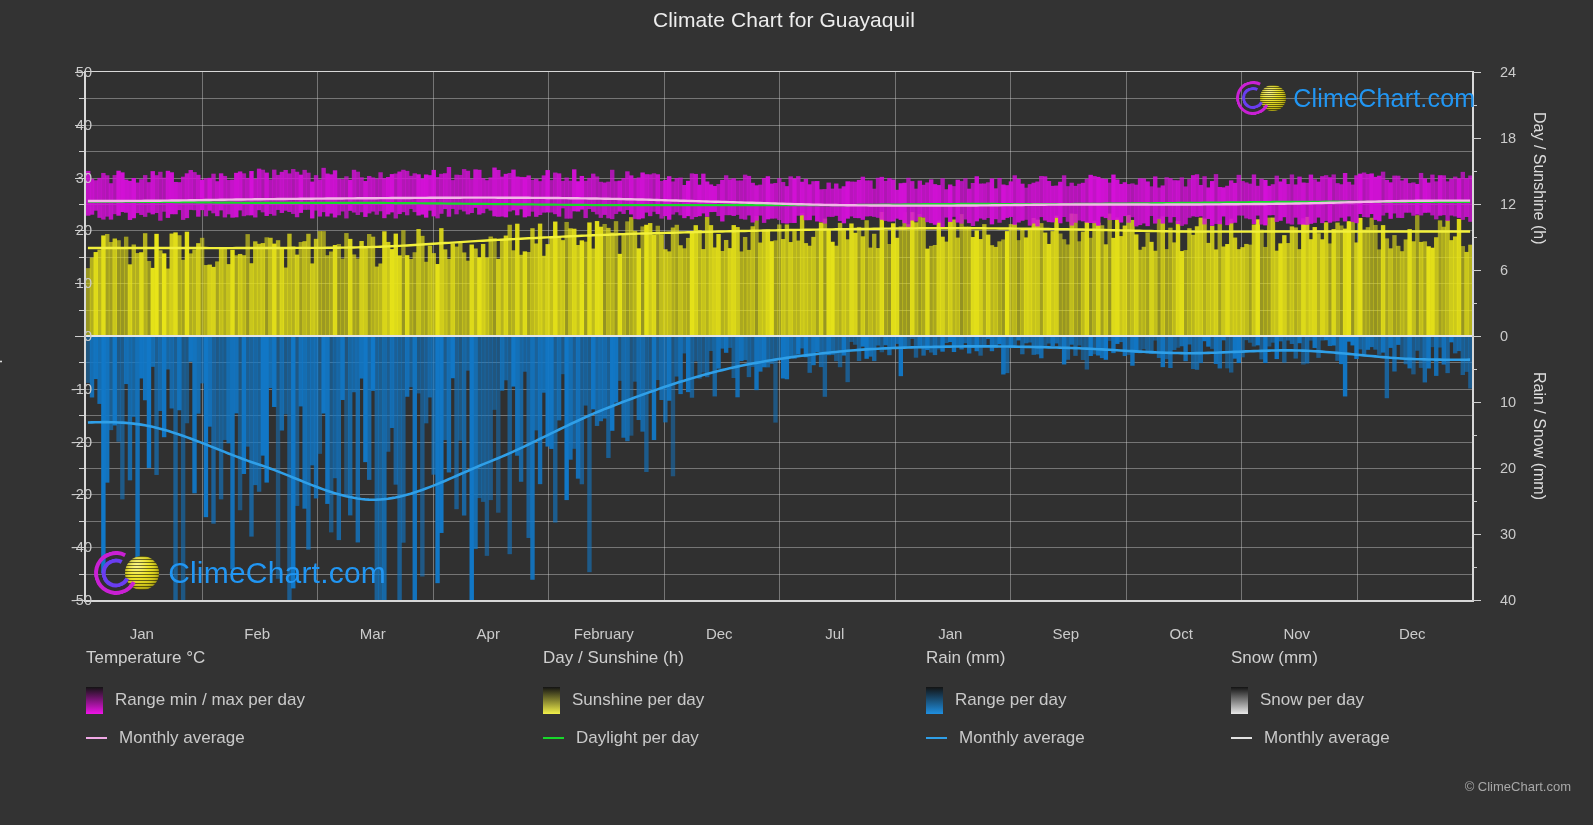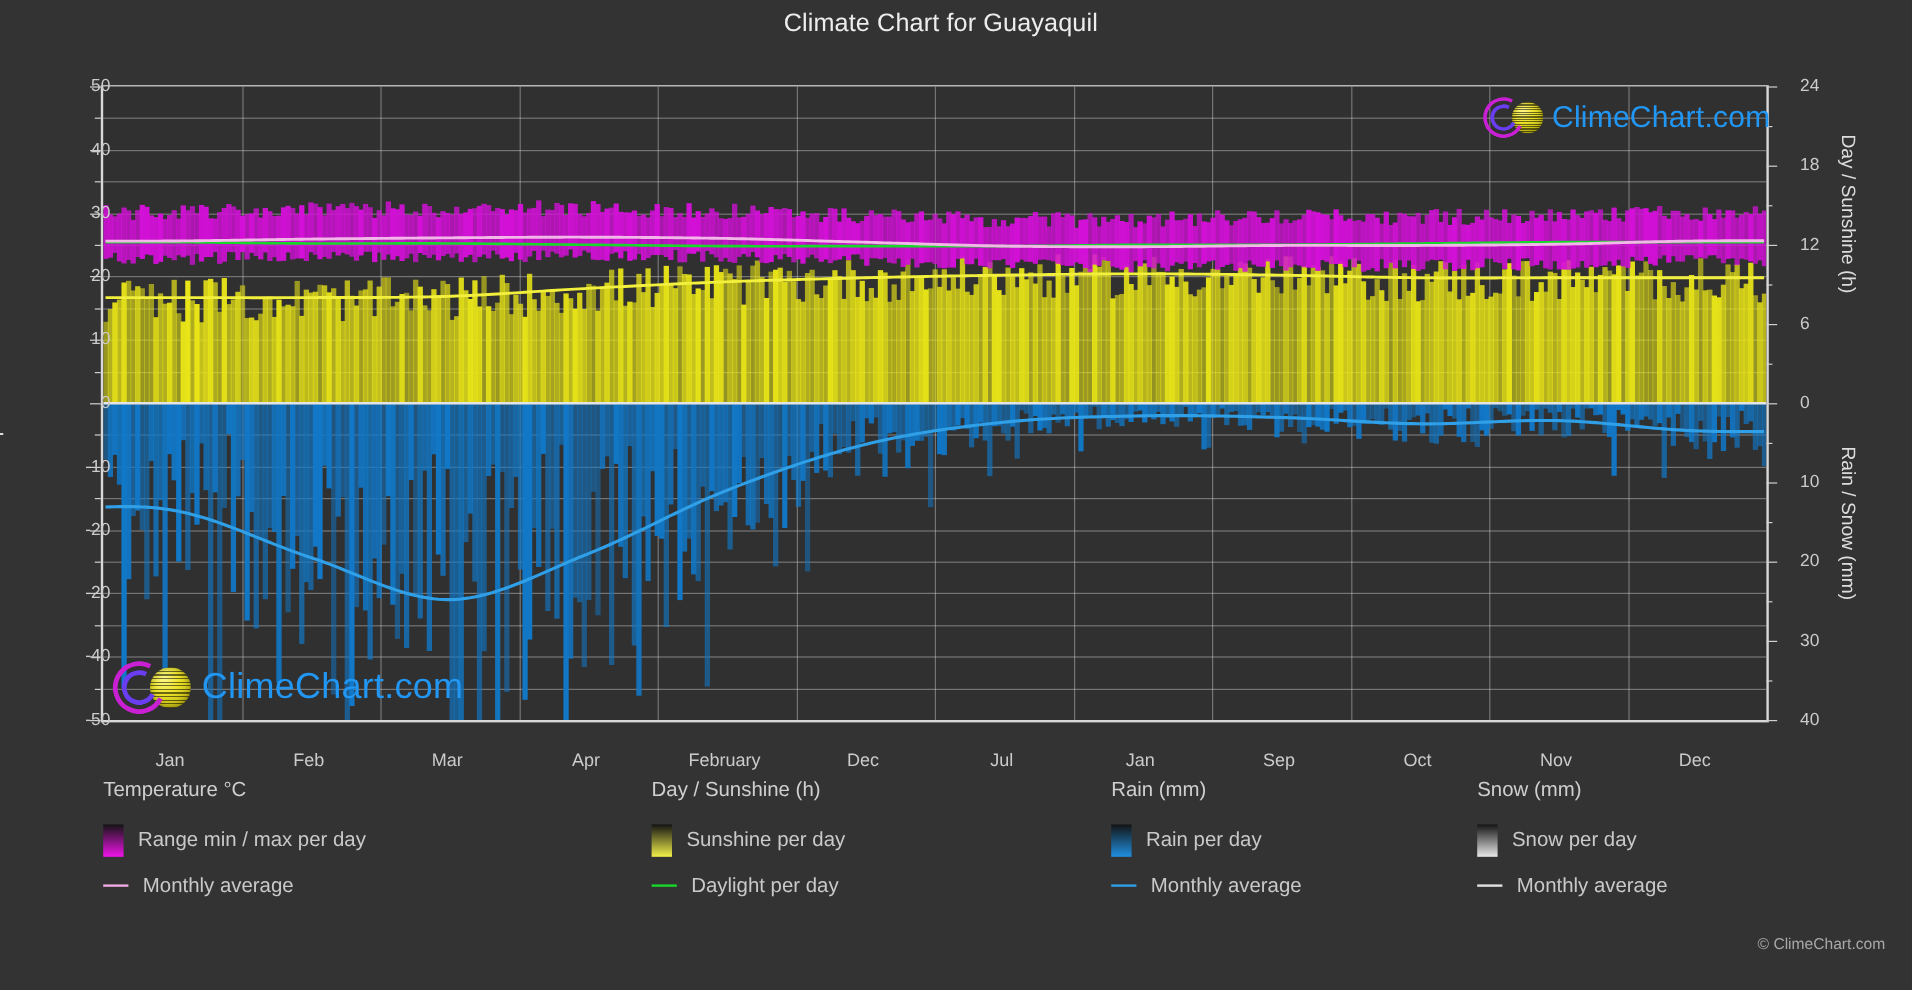--- a/index.html
+++ b/index.html
@@ -1359,21 +1359,21 @@
             <span class="swatch-line" style="background:#17d82a;"></span>
             <span class="lbl">Daylight per day</span>
           </div>
         </div>
     </div>
     <div class="legend-col" id="legend-rain" style="left:926px;">
       <div class="legend-head">Rain (mm)</div>
       <div id="legend-rain-items">
           <div class="legend-row">
             <span class="swatch-box" style="background:linear-gradient(to bottom, rgba(0,0,0,.62), #1f8fe0);"></span>
-            <span class="lbl">Rain per day</span>
+            <span class="lbl">Range per day</span>
           </div>
           <div class="legend-row">
             <span class="swatch-line" style="background:#2f9fe8;"></span>
             <span class="lbl">Monthly average</span>
           </div>
         </div>
     </div>
     <div class="legend-col" id="legend-snow" style="left:1231px;">
       <div class="legend-head">Snow (mm)</div>
       <div id="legend-snow-items">

